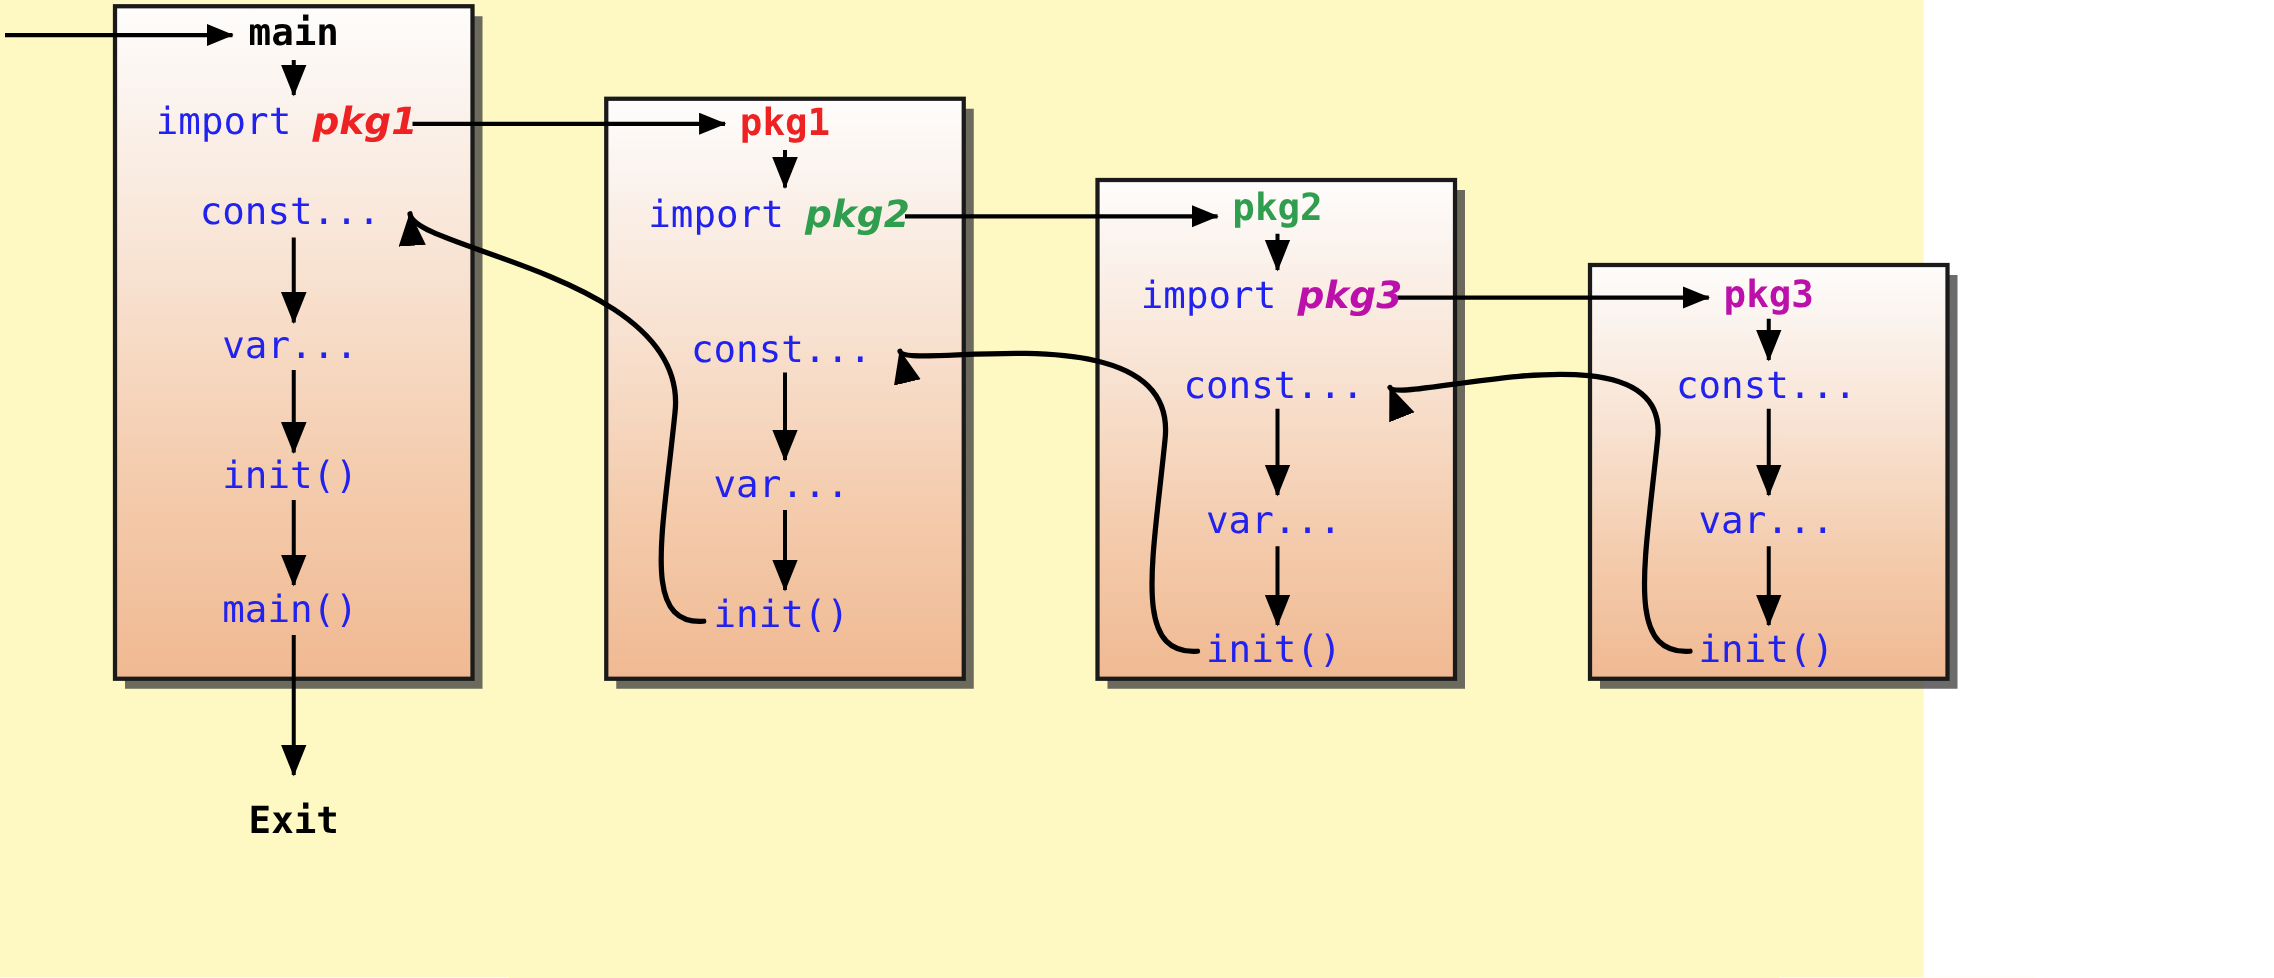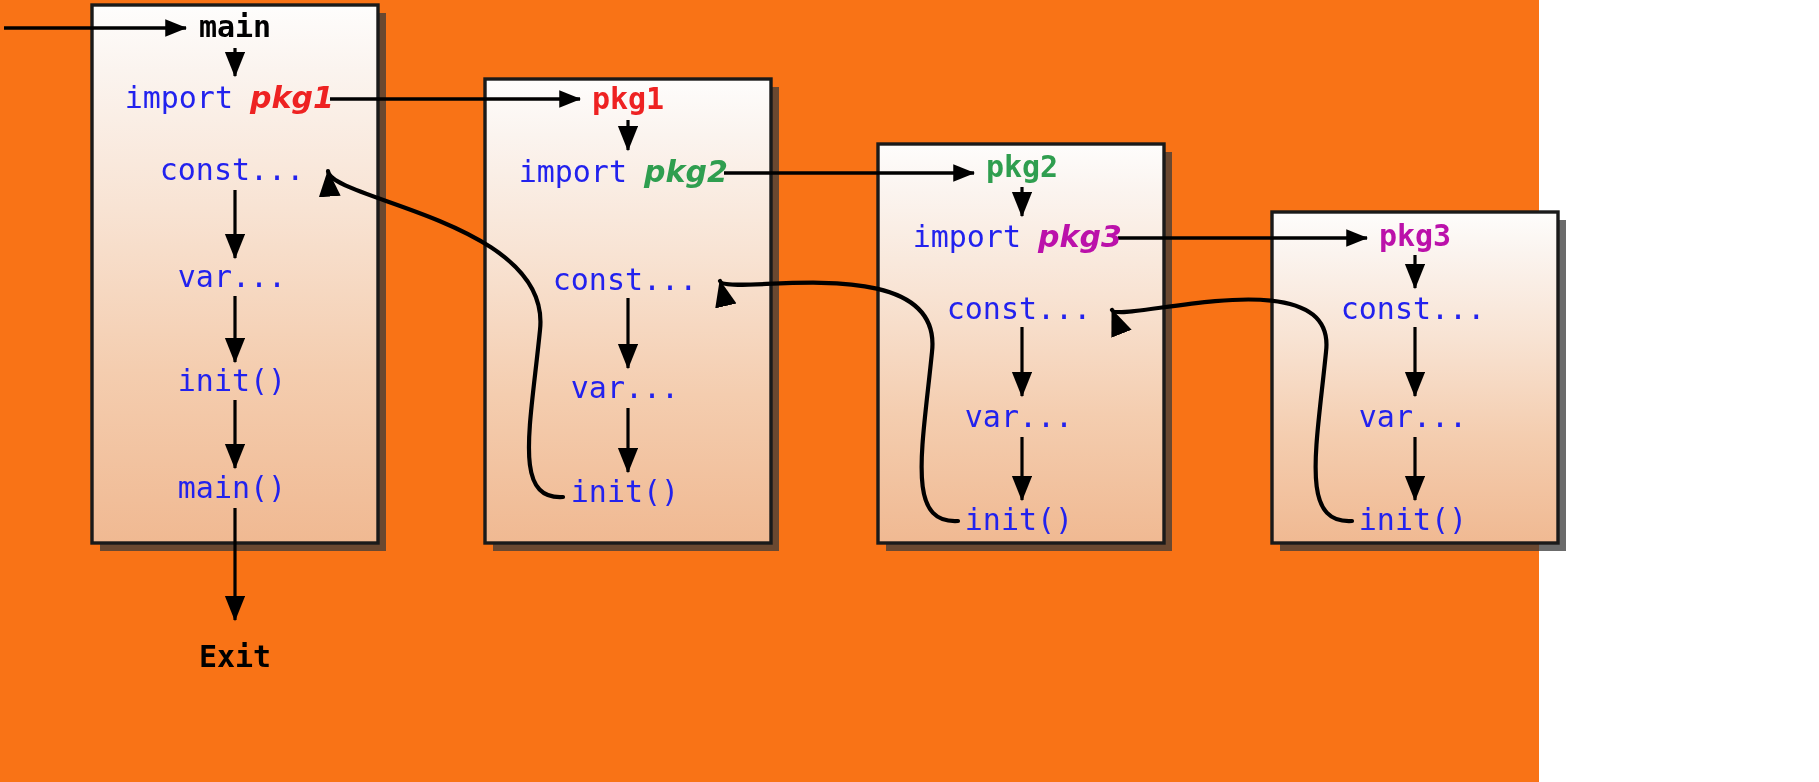--- a/index.html
+++ b/index.html
@@ -10,21 +10,21 @@
   body {
     width: 1819px;
     height: 782px;
     overflow: hidden;
     font-family: "DejaVu Sans Mono", monospace;
   }
   #diagram-root {
     position: relative;
     width: 1539px;
     height: 782px;
-    background: #f97316;
+    background: #fef9c3;
   }
   svg#diagram-canvas {
     position: absolute;
     left: 0;
     top: 0;
     width: 1819px;
     height: 782px;
     display: block;
   }
   .pkg-title {

